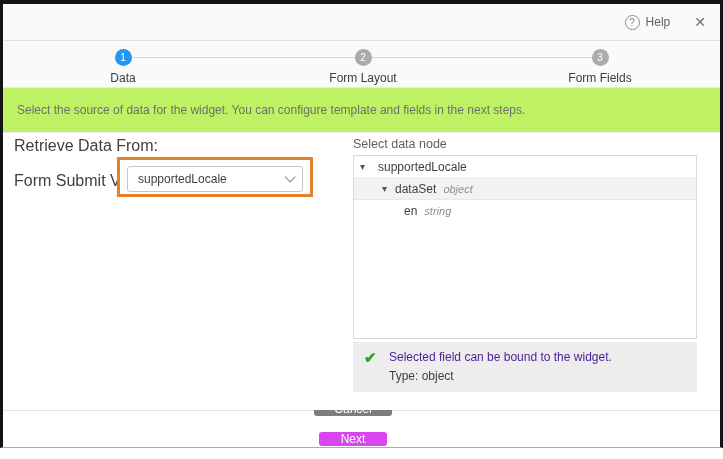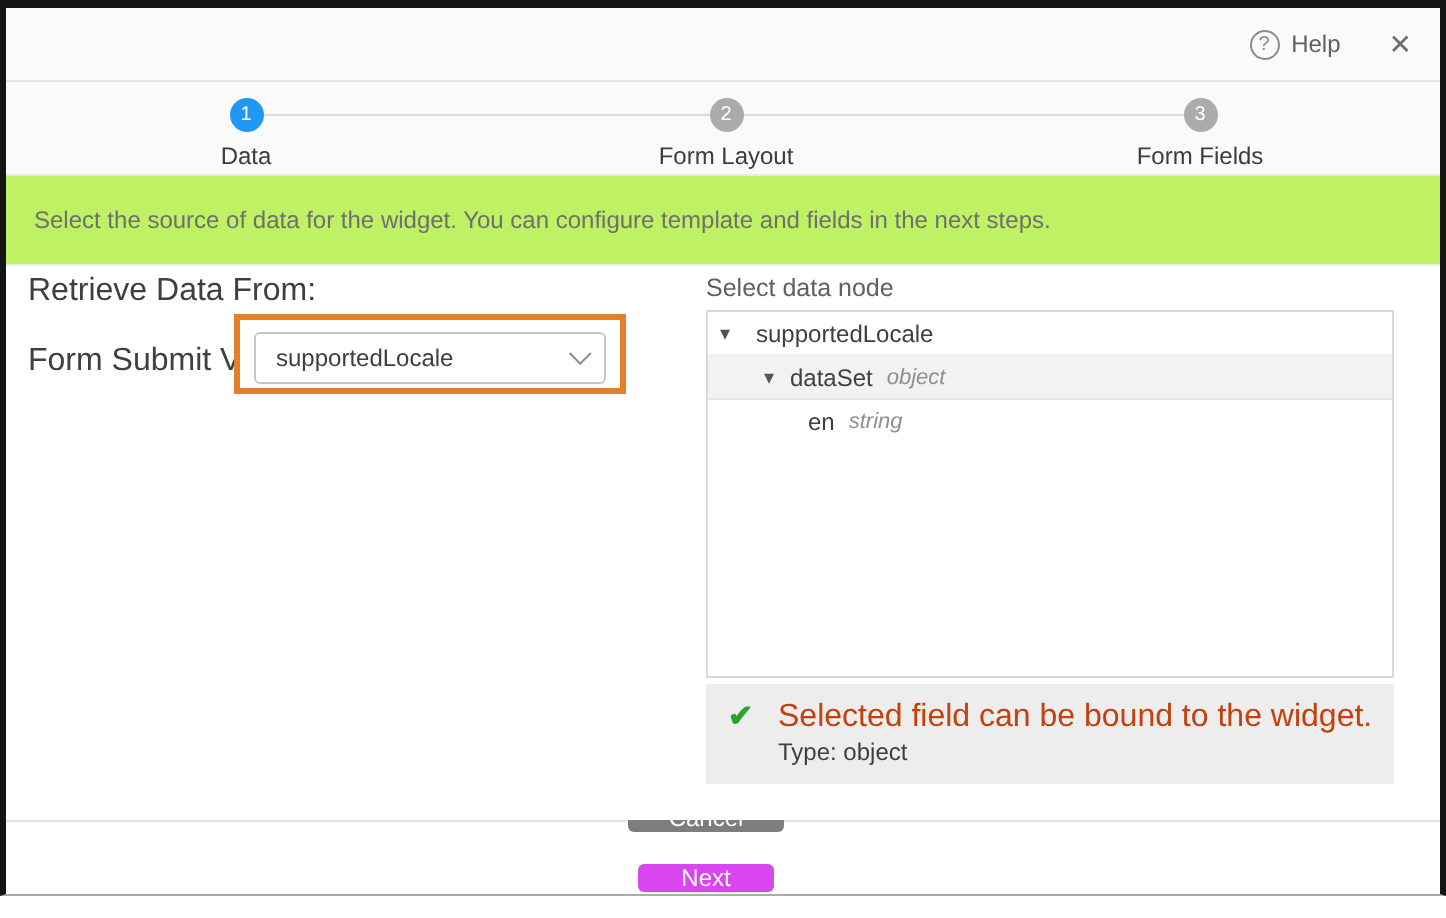--- a/index.html
+++ b/index.html
@@ -49,21 +49,21 @@
   .trow { height:22px; display:flex; align-items:center; font-size:12px; color:#3f3f3f; cursor:pointer; }
   .trow .arr { color:#555; font-size:10px; text-align:left; cursor:pointer; }
   .trow1 { padding-left:6px; border-bottom:1px solid #efefef; }
   .trow1 .arr { width:18px; }
   .trow2 { padding-left:28px; background:#f2f2f2; border-bottom:1px solid #e7e7e7; }
   .trow2 .arr { width:13px; }
   .trow3 { padding-left:50px; }
   .ttype { font-style:italic; font-size:11px; color:#8f8f8f; margin-left:7px; }
   .status { position:absolute; left:350px; top:209px; width:344px; height:50px; background:#ededed; }
   .check-ic { position:absolute; left:11px; top:7px; font-size:15px; font-weight:bold; color:#2aa52a; }
-  .st-l1 { position:absolute; left:36px; top:8px; font-size:16px; color:#c2410c; }
+  .st-l1 { position:absolute; left:36px; top:8px; font-size:12px; color:#4c1d95; }
   .st-l2 { position:absolute; left:36px; top:27px; font-size:12px; color:#3f3f3f; }
   
   .footer { height:36px; border-top:1px solid #e2e2e2; display:flex; align-items:center; justify-content:flex-end; padding-right:17px; gap:14px; background:#fff;flex-direction:column; }
   .btn { height:24px; border:none; border-radius:3px; color:#fff; font-size:12px; font-family:"Liberation Sans",sans-serif; cursor:pointer; margin-top:2px; }
   .btn-cancel { width:78px; background:#7d7d7d; }
   .btn-next { width:68px; background:#d946ef; }
 </style>
 </head>
 <body>
 

